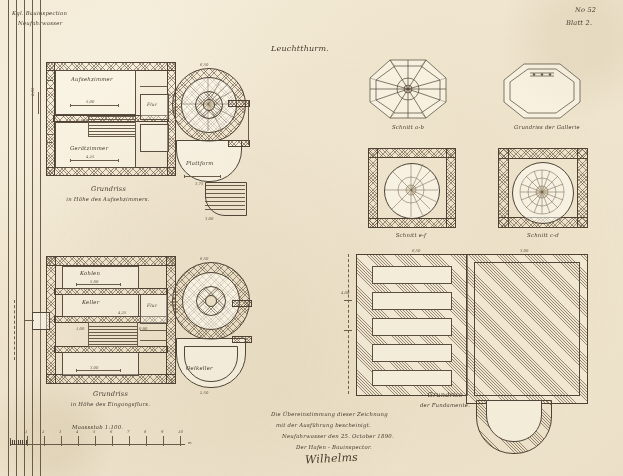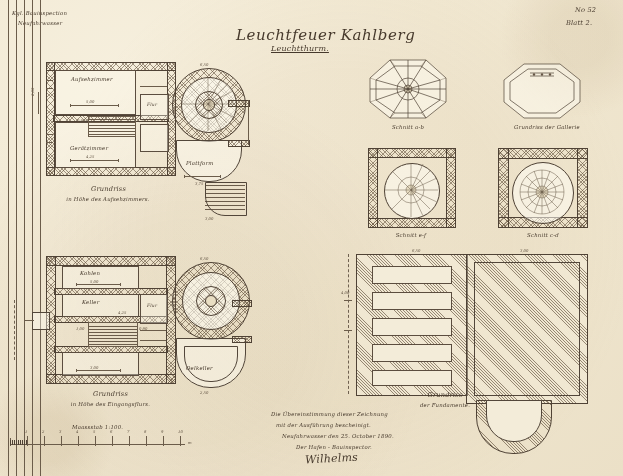--- a/index.html
+++ b/index.html
@@ -66,22 +66,21 @@
 <body>
 
 <div id="sheet">
 
   <div class="ink hand xs" style="left:12px;top:10px;">Kgl. Bauinspection</div>
   <div class="ink hand xs" style="left:18px;top:20px;">Neufahrwasser</div>
 
   <div class="ink hand sm" style="left:575px;top:6px;">No 52</div>
   <div class="ink hand sm" style="left:566px;top:19px;">Blatt 2.</div>
 
-  <div class="ink hand title" style="left:236px;top:26px;">Leuchtfeuer Kahlberg</div>
-  <div class="ink hand md" style="left:271px;top:44px;text-decoration:underline;">Leuchtthurm.</div>
+  <div class="ink hand md" style="left:271px;top:44px;">Leuchtthurm.</div>
 
   <div>
 
     <div class="hatch" style="left:46px;top:62px;width:128px;height:7px;"></div>
     <div class="hatch" style="left:46px;top:62px;width:7px;height:112px;"></div>
     <div class="hatch" style="left:46px;top:167px;width:128px;height:7px;"></div>
     <div class="hatch" style="left:167px;top:62px;width:7px;height:112px;"></div>
 
     <div class="hatch" style="left:53px;top:115px;width:114px;height:5px;"></div>
 

